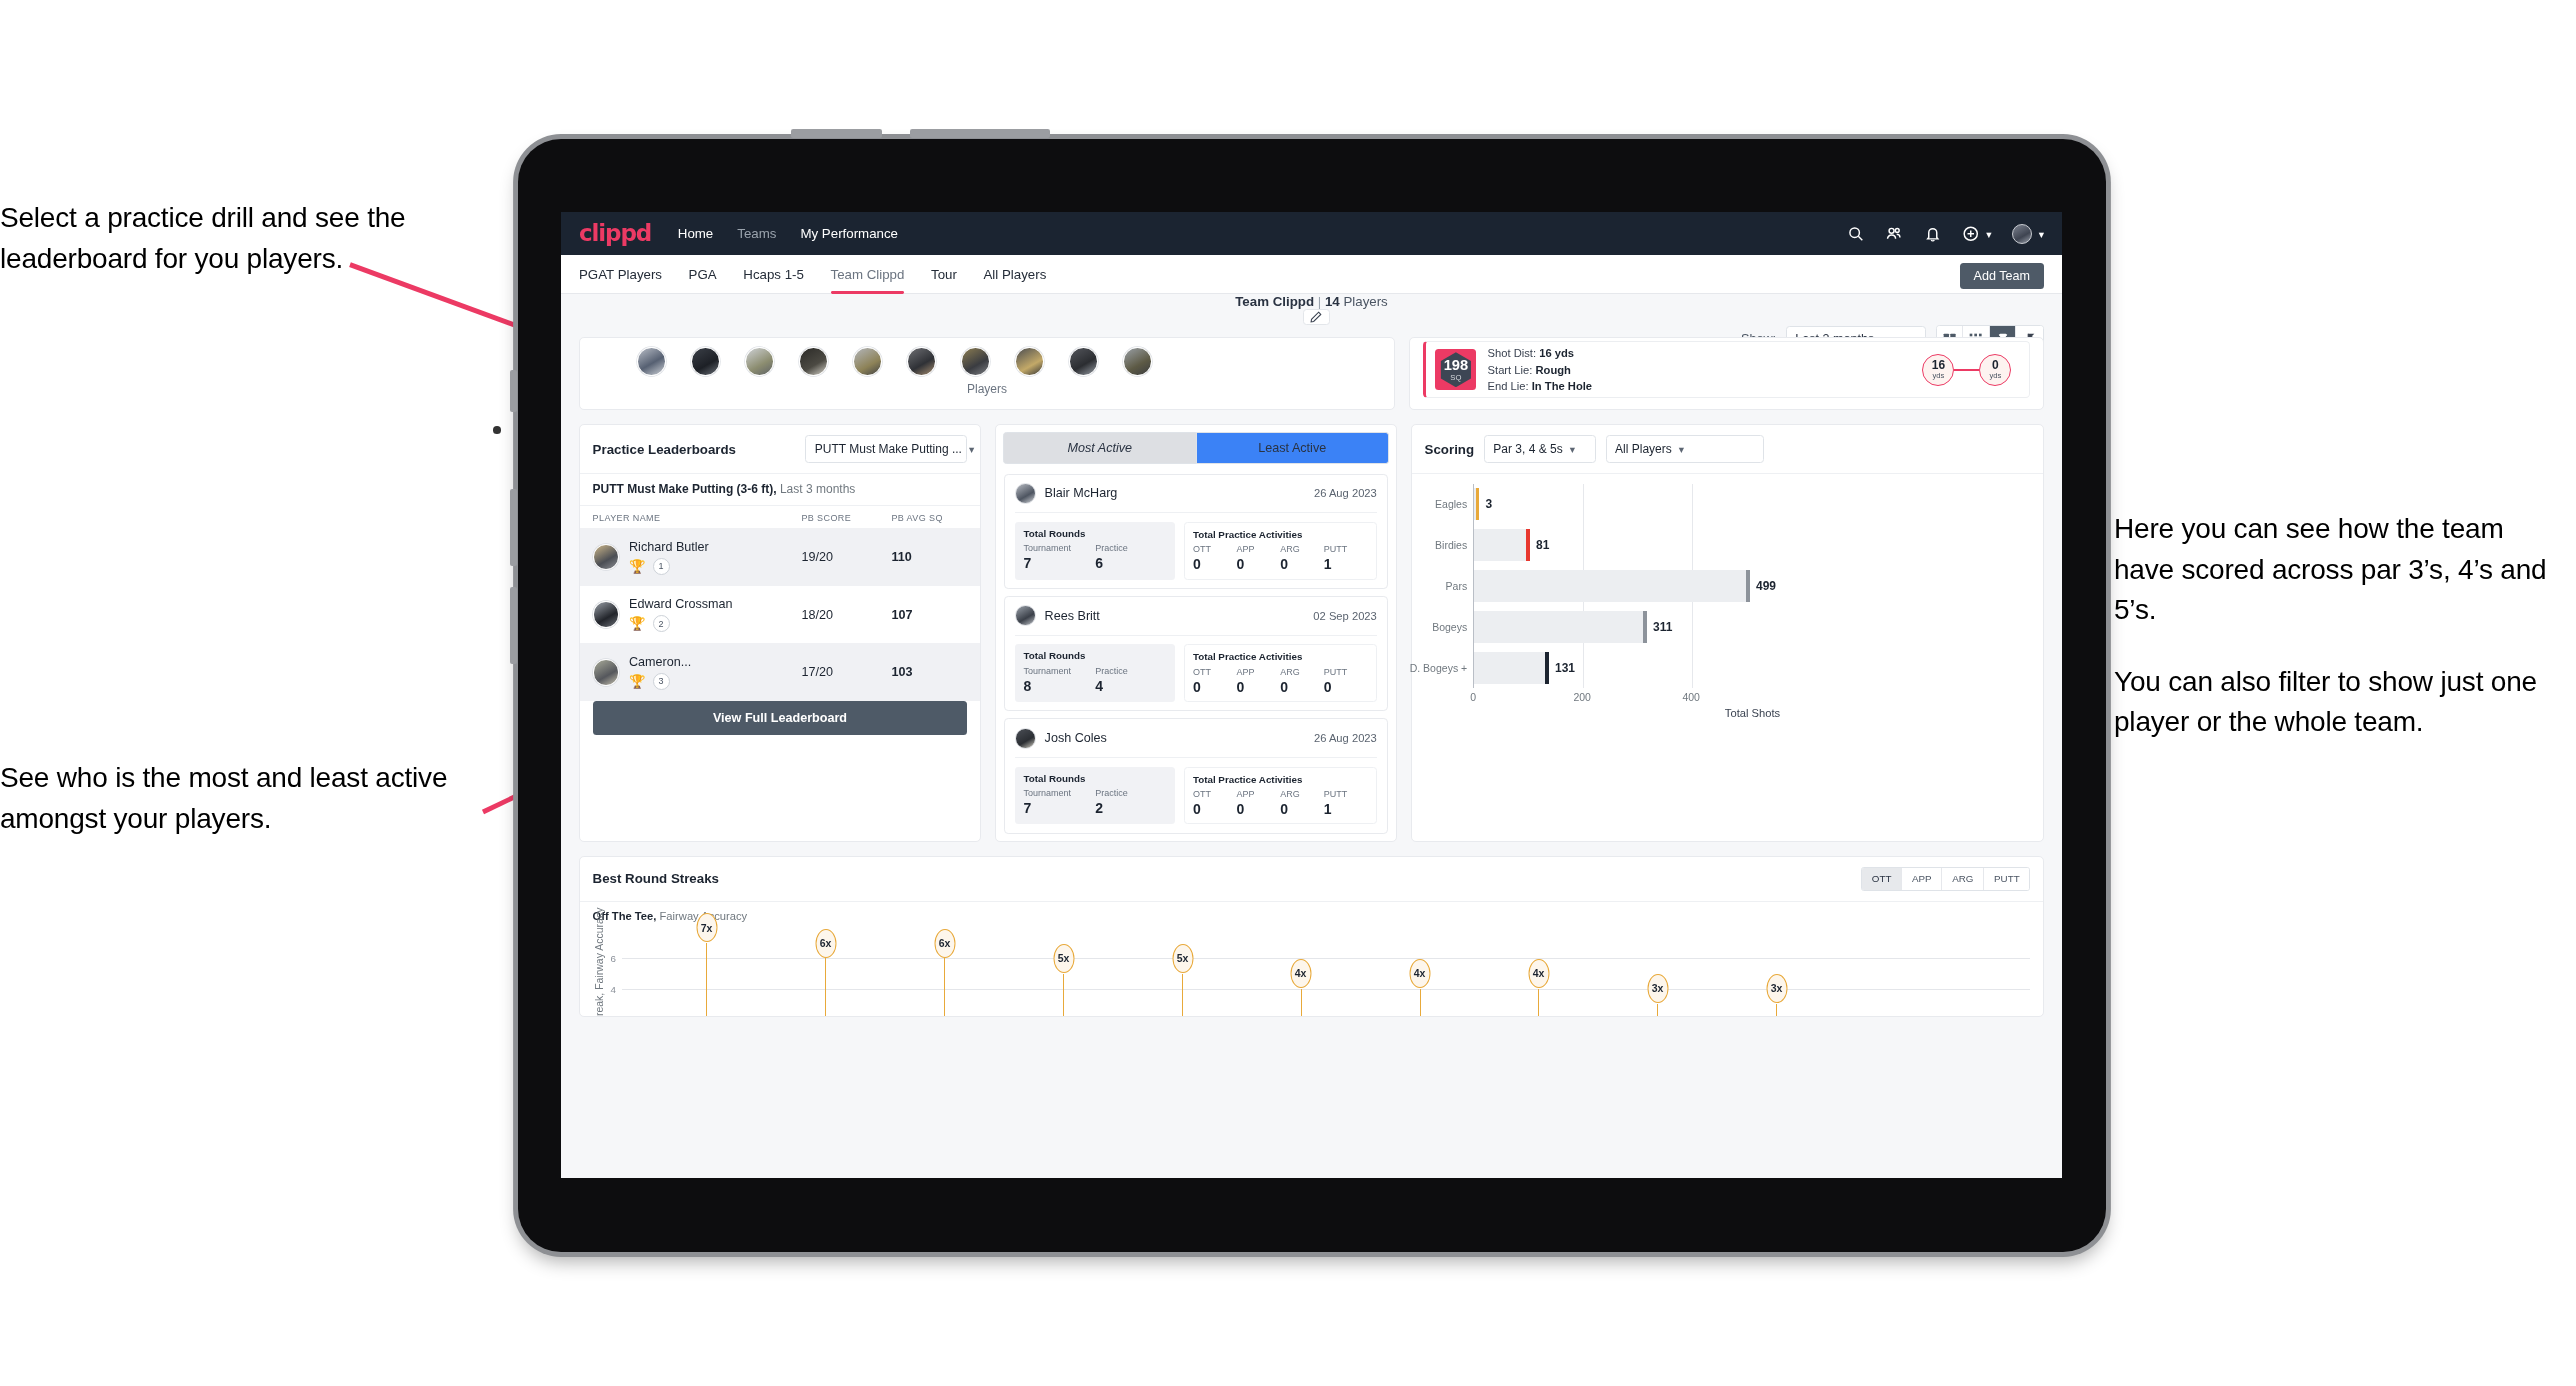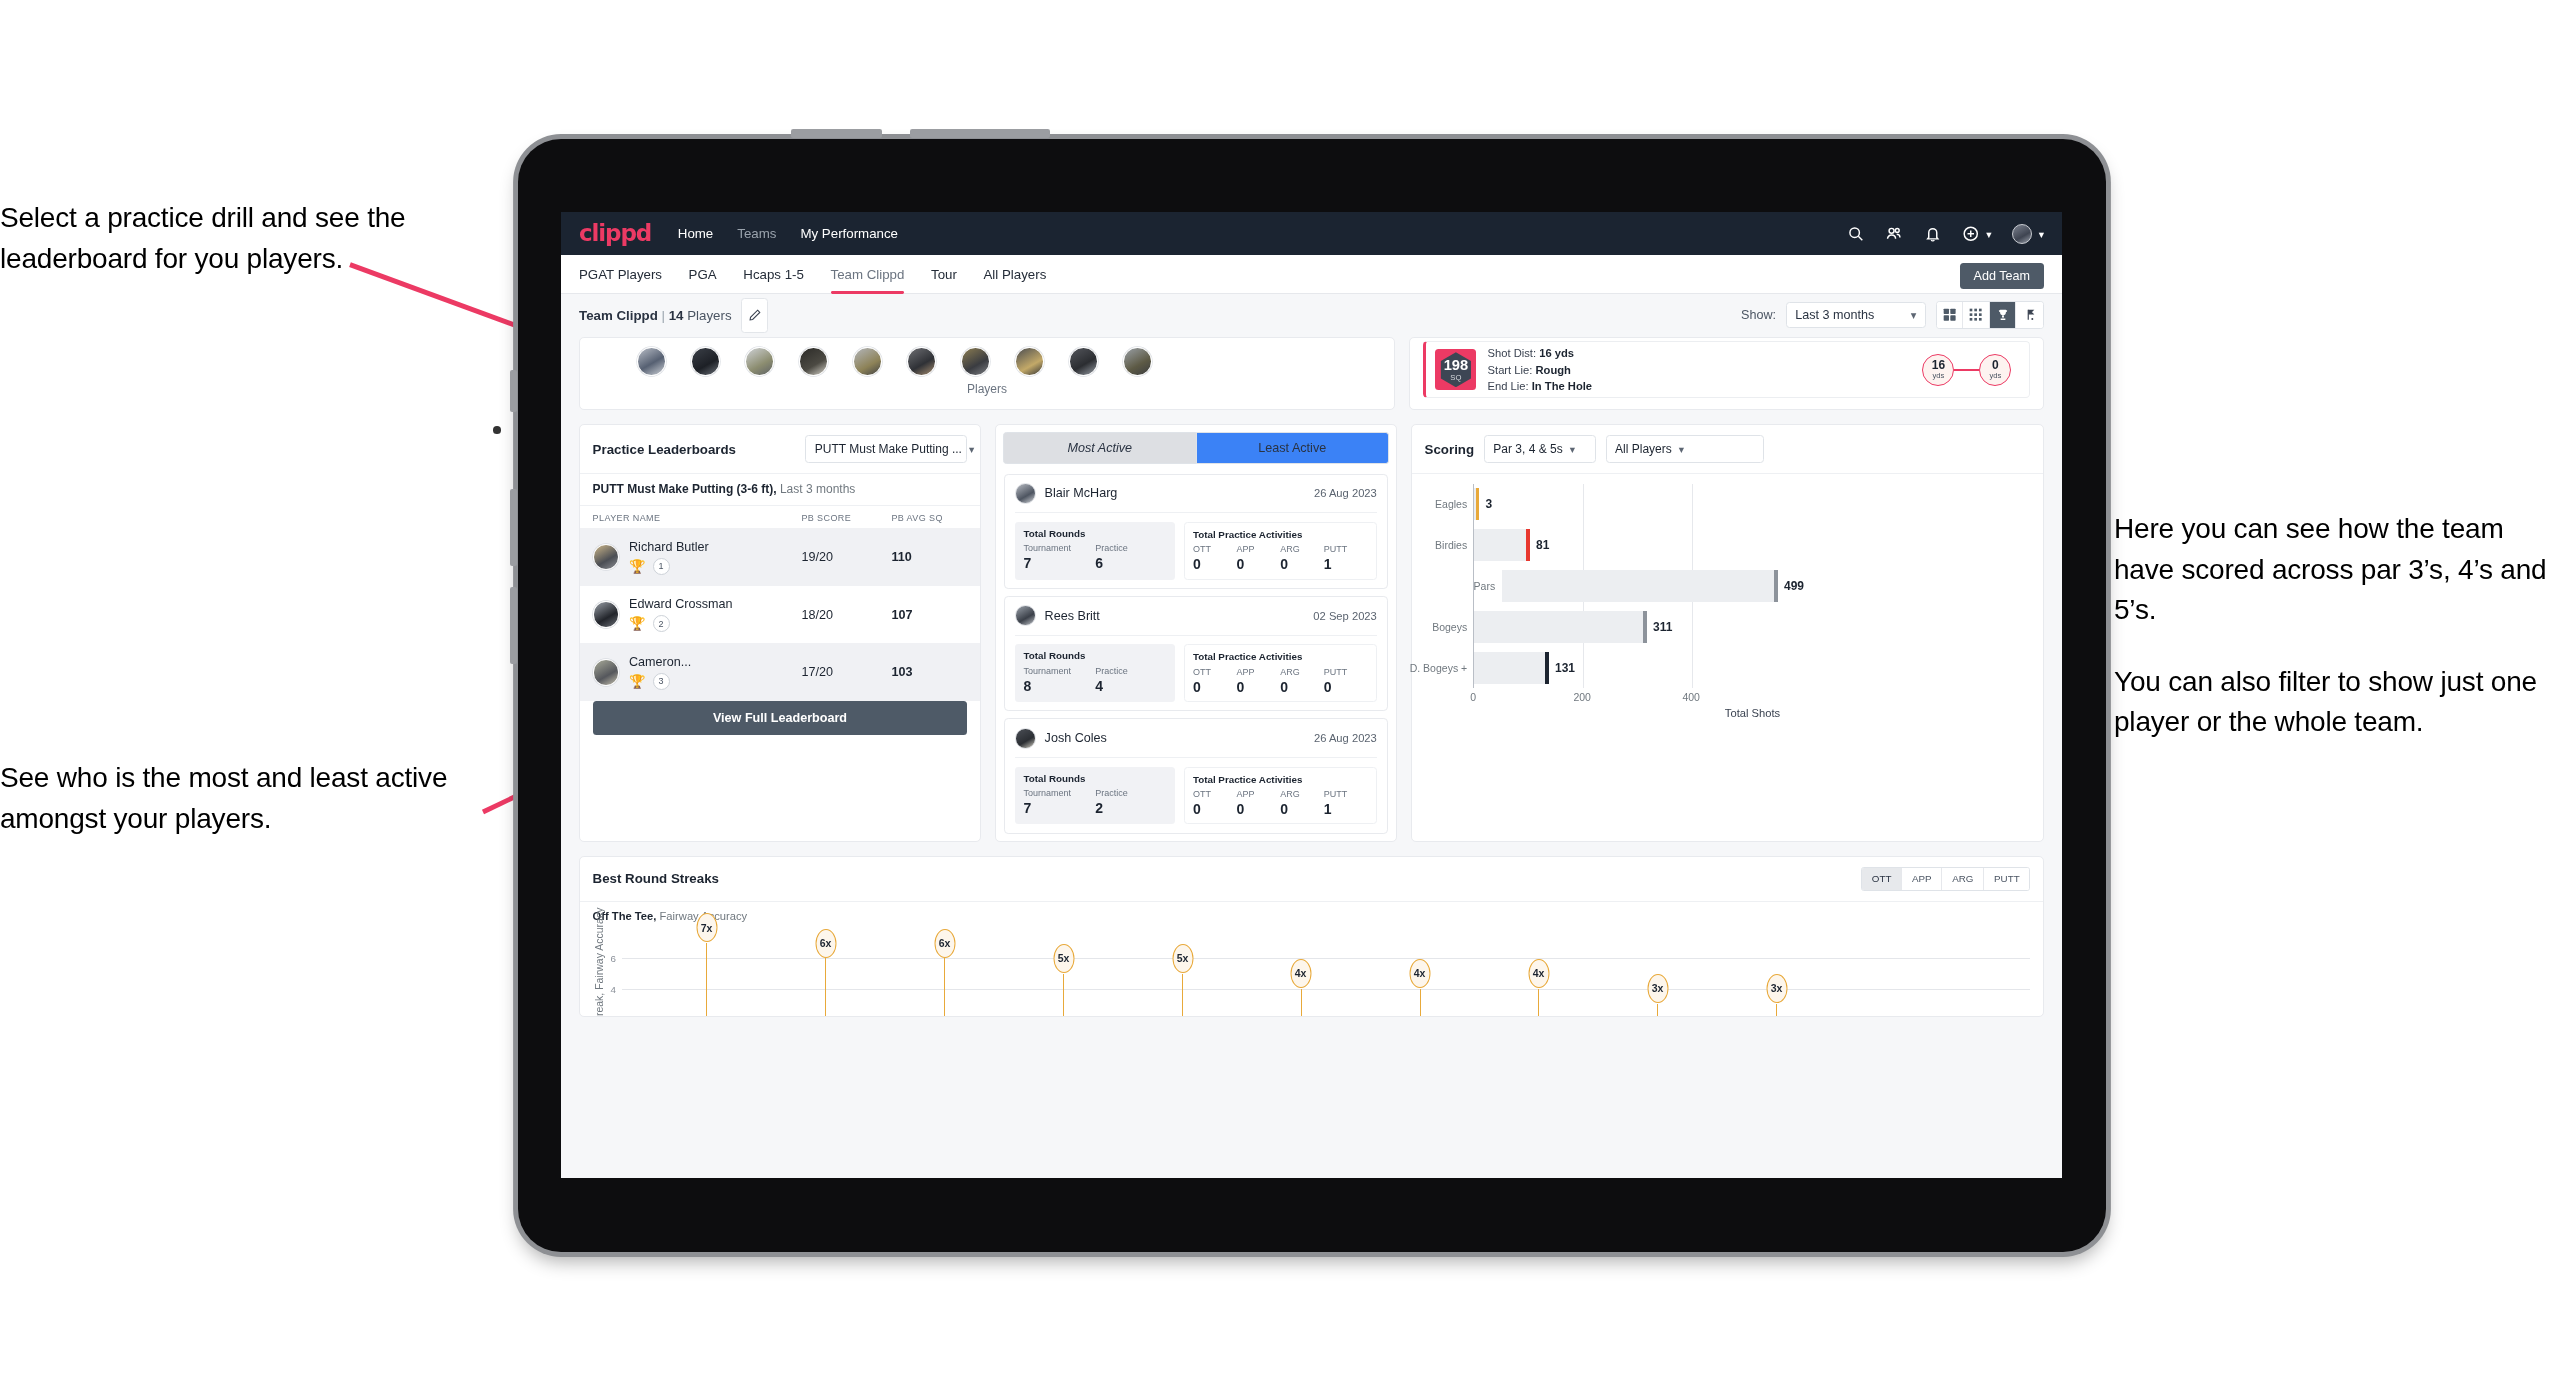--- a/index.html
+++ b/index.html
@@ -100,21 +100,21 @@
   }
   .addteam {
     position: absolute; right: 18px; top: 7.7px;
     background: #4e5a67; color: #fff; font-size: 12.6px;
     padding: 6.3px 14px; border-radius: 3.5px; cursor: pointer; white-space: nowrap;
   }
 
   
   .teambar {
     height: 42px; background: #f6f7f9;
-    display: flex; align-items: center; padding: 0 18px;
+    display: flex; align-items: center; padding: 0 18px; flex-direction: column;
   }
   .teamname { font-size: 13.3px; color: #2a3342; }
   .teamname b { font-weight: 700; }
   .teamname span.sep { color:#9aa3ad; }
   .teamname span.pl { color:#4b5563; }
   .editbtn {
     width: 26.6px; height: 35px; background: #fff; border: 0.7px solid #e3e6ea;
     border-radius: 3.5px; margin-left: 9.8px; display:flex; align-items:center; justify-content:center;
     cursor: pointer;
   }
@@ -713,21 +713,21 @@
                     <div class="bfill" style="width: 1.6px;"></div>
                     <div class="bcap" style="background: rgb(232, 169, 58);"></div>
                     <div class="bval">3</div>
                   </div>
                   <div class="brow" style="top: 45px;">
                     <div class="blab">Birdies</div>
                     <div class="bfill" style="width: 52px;"></div>
                     <div class="bcap" style="background: rgb(232, 56, 47);"></div>
                     <div class="bval">81</div>
                   </div>
-                  <div class="brow" style="top: 86px; margin-left: 28px;">
+                  <div class="brow" style="top: 86px;">
                     <div class="blab">Pars</div>
                     <div class="bfill" style="width: 272px;"></div>
                     <div class="bcap" style="background: rgb(141, 147, 155);"></div>
                     <div class="bval">499</div>
                   </div>
                   <div class="brow" style="top: 127px;">
                     <div class="blab">Bogeys</div>
                     <div class="bfill" style="width: 169px;"></div>
                     <div class="bcap" style="background: rgb(141, 147, 155);"></div>
                     <div class="bval">311</div>

